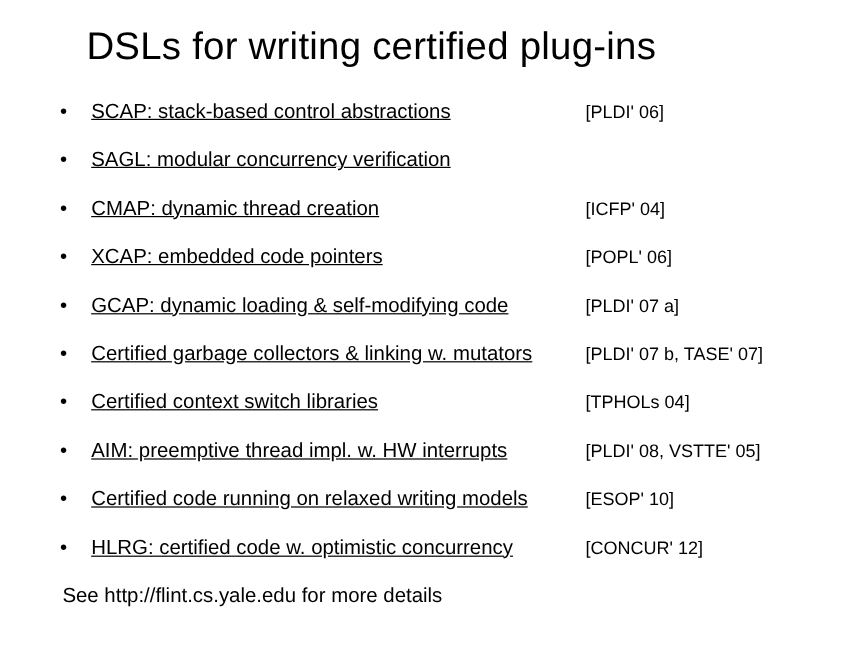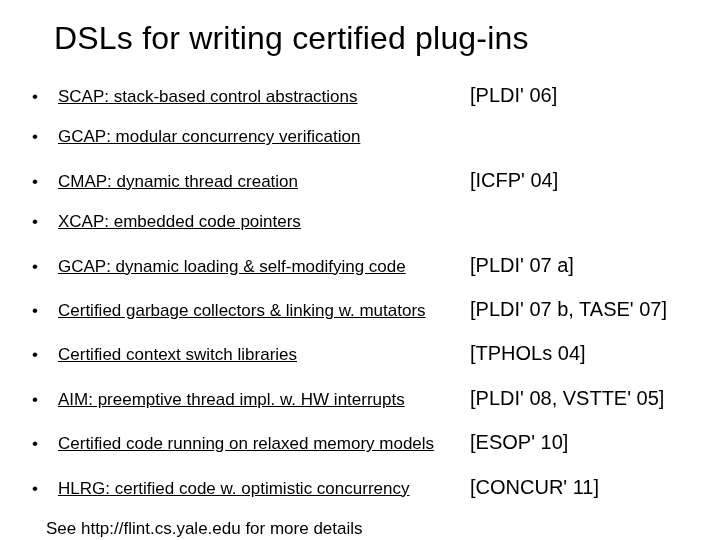--- a/index.html
+++ b/index.html
@@ -8,21 +8,21 @@
     width: 720px;
     height: 540px;
     background: #ffffff;
     font-family: Arial, Helvetica, sans-serif;
     color: #000000;
   }
   .slide {
     box-sizing: border-box;
     width: 720px;
     height: 540px;
-    padding: 20px 36px 0 30px;
+    padding: 20px 36px 0 48px;
   }
   .title {
     font-size: 32px;
     font-weight: normal;
     margin: 0 0 26px 24px;
     letter-spacing: 0.2px;
   }
   .items {
     margin: 0;
     padding: 0;
@@ -40,53 +40,54 @@
     text-align: left;
     padding-left: 2px;
   }
   .desc {
     flex: 0 0 406px;
     padding-right: 6px;
     text-decoration: underline;
   }
   .cite {
     flex: 1 1 auto;
-    font-size: 20px;
+    font-size: 15px;
     white-space: nowrap;
   }
   .footer {
     font-size: 17px;
     margin-top: 6px;
-    margin-left: 16px;
+    margin-left: 4px;
   }
 </style>
 </head>
 <body>
 
 <div class="slide">
   <h1 class="title">DSLs for writing certified plug-ins</h1>
 
   <div class="items">
     <div class="item">
       <span class="bullet">•</span>
       <span class="desc">SCAP: stack-based control abstractions</span>
       <span class="cite">[PLDI' 06]</span>
     </div>
     <div class="item">
       <span class="bullet">•</span>
-      <span class="desc">GCAP: modular concurrency verification</span>
+      <span class="desc">SAGL: modular concurrency verification</span>
     </div>
     <div class="item">
       <span class="bullet">•</span>
       <span class="desc">CMAP: dynamic thread creation</span>
       <span class="cite">[ICFP' 04]</span>
     </div>
     <div class="item">
       <span class="bullet">•</span>
       <span class="desc">XCAP: embedded code pointers</span>
+      <span class="cite">[POPL' 06]</span>
     </div>
     <div class="item">
       <span class="bullet">•</span>
       <span class="desc">GCAP: dynamic loading &amp; self-modifying code</span>
       <span class="cite">[PLDI' 07 a]</span>
     </div>
     <div class="item">
       <span class="bullet">•</span>
       <span class="desc">Certified garbage collectors &amp; linking w. mutators</span>
       <span class="cite">[PLDI' 07 b, TASE' 07]</span>
@@ -96,24 +97,24 @@
       <span class="desc">Certified context switch libraries</span>
       <span class="cite">[TPHOLs 04]</span>
     </div>
     <div class="item">
       <span class="bullet">•</span>
       <span class="desc">AIM:  preemptive thread impl. w. HW interrupts</span>
       <span class="cite">[PLDI' 08, VSTTE' 05]</span>
     </div>
     <div class="item">
       <span class="bullet">•</span>
-      <span class="desc">Certified code running on relaxed memory models</span>
+      <span class="desc">Certified code running on relaxed writing models</span>
       <span class="cite">[ESOP' 10]</span>
     </div>
     <div class="item">
       <span class="bullet">•</span>
       <span class="desc">HLRG: certified code w. optimistic concurrency</span>
-      <span class="cite">[CONCUR' 11]</span>
+      <span class="cite">[CONCUR' 12]</span>
     </div>
   </div>
 
   <div class="footer">See http://flint.cs.yale.edu for more details</div>
 </div>
 
 </body></html>

